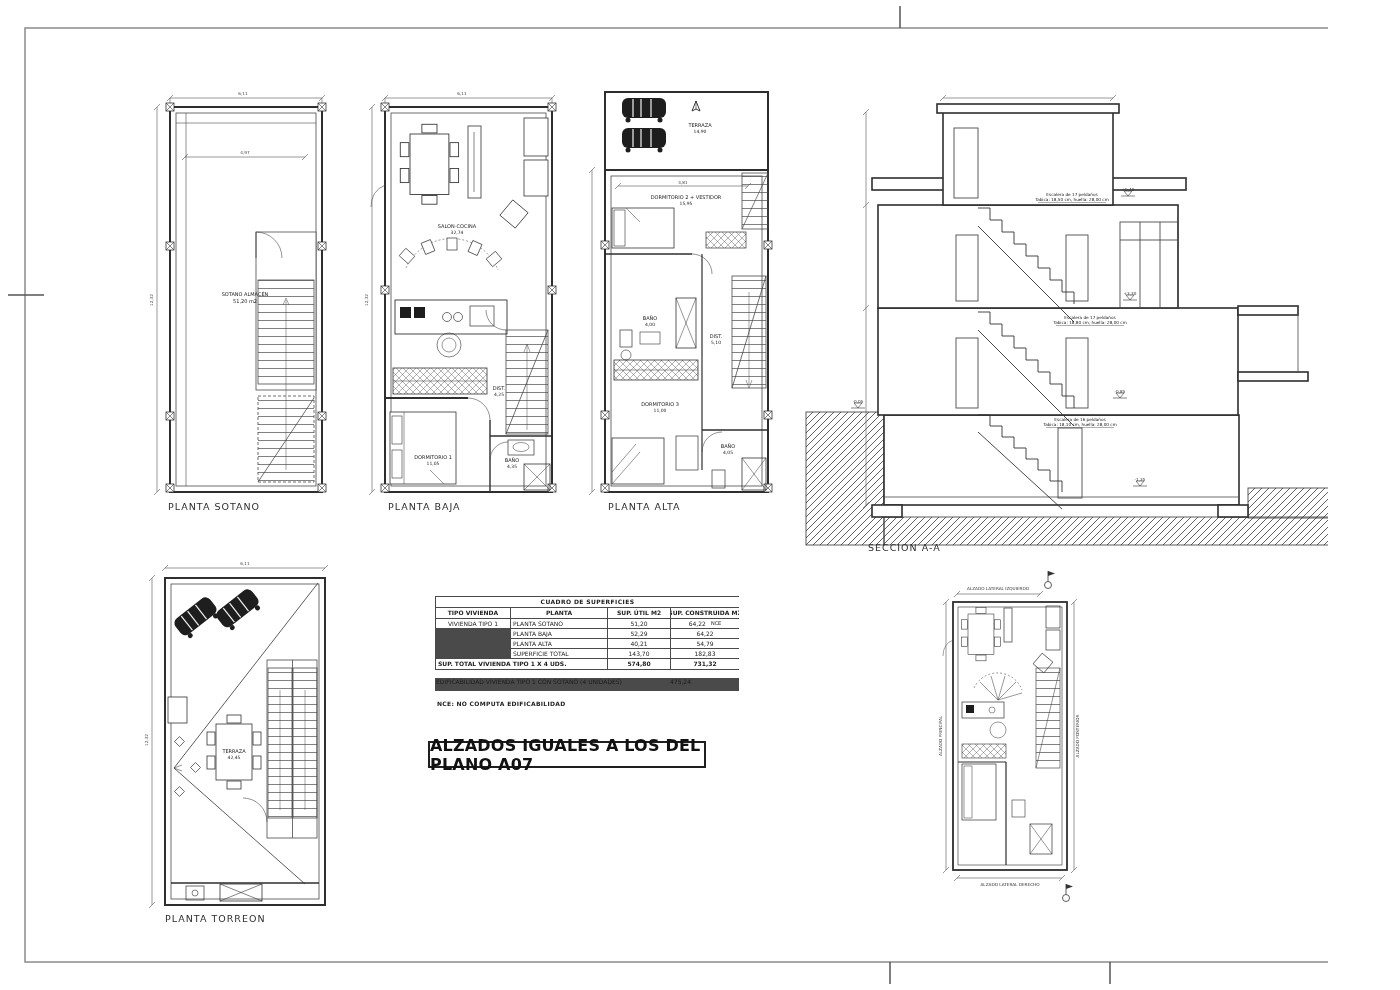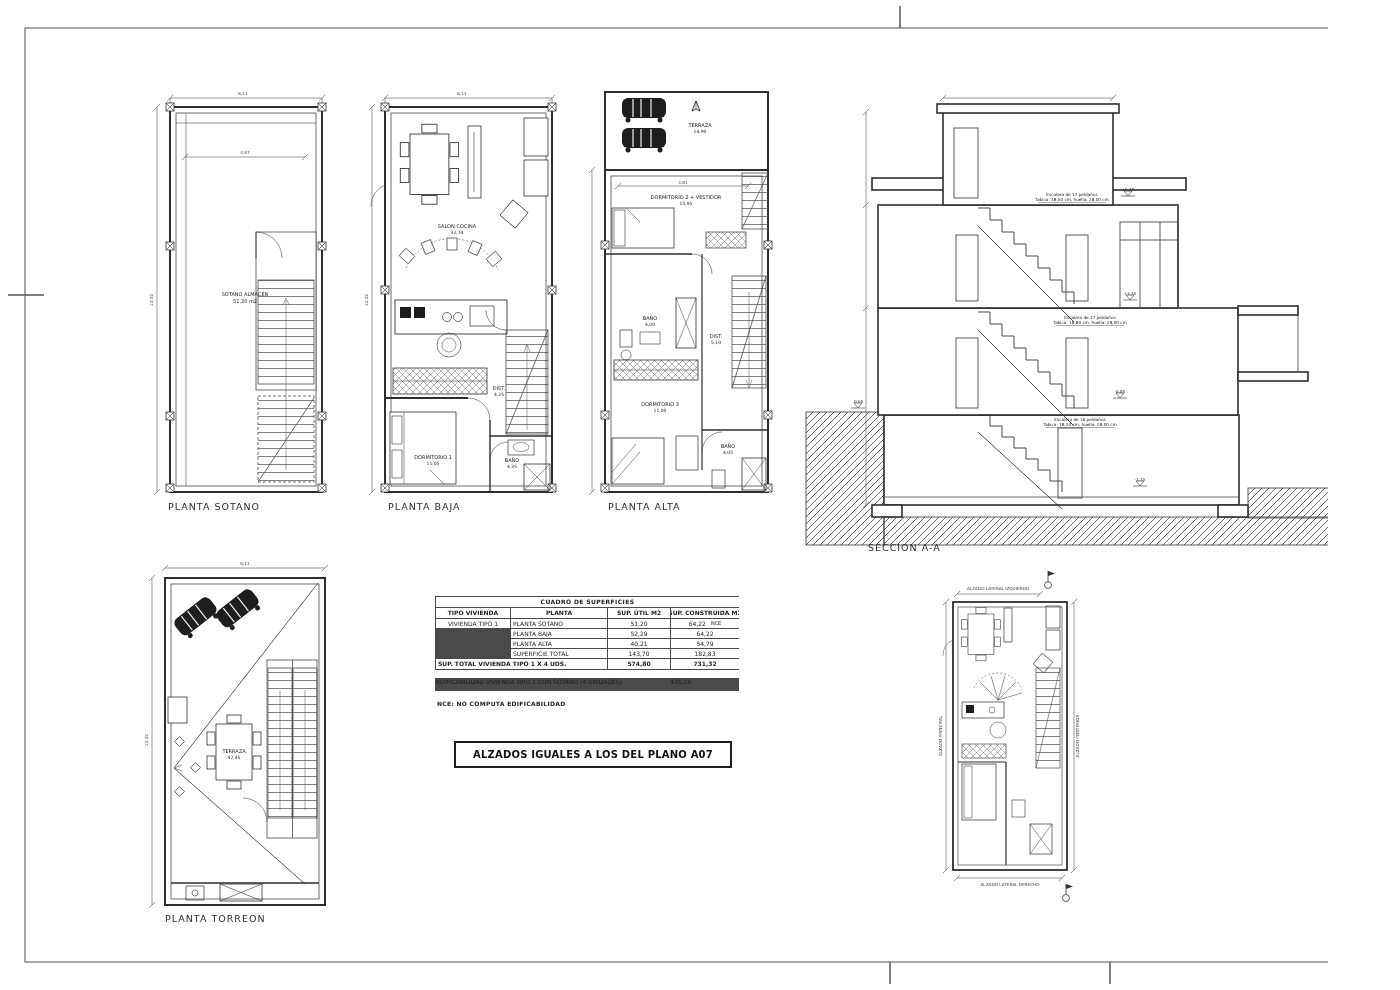--- a/index.html
+++ b/index.html
@@ -24,23 +24,23 @@
   .cell.head{height:10px;font-weight:bold;}
   .cell.body{height:9px;}
   .cell.tipo{grid-row:3/span 4;}
   .cell.tot{height:10px;font-weight:bold;}
   .nce-tag{margin-left:5px;font-size:5px;}
   .edif{display:grid;grid-template-columns:233px 70px;gap:1px;background:#4a4a4a;
         border:1px solid #4a4a4a;margin-top:8px;}
   .edif .cell{height:11px;}
   .nce-note{position:absolute;left:437px;top:700px;font-size:6px;font-weight:bold;
         color:#222;letter-spacing:.3px;}
-  .alz-box{position:absolute;left:454px;top:741px;width:274px;height:23px;
+  .alz-box{position:absolute;left:428px;top:741px;width:274px;height:23px;
         border:2px solid #1f1f1f;display:flex;align-items:center;justify-content:center;
-        font-size:10px;font-weight:bold;color:#111;letter-spacing:.2px;background:#fff;}
+        font-size:16px;font-weight:bold;color:#111;letter-spacing:.2px;background:#fff;}
 </style>
 </head>
 <body>
 
 <div class="sheet">
 
 <svg viewBox="0 0 1400 990" width="1400" height="990">
   <defs>
     <pattern id="pat-tread" width="8" height="8" patternUnits="userSpaceOnUse">
       <path d="M0,0.5 H8" stroke="#4a4a4a" stroke-width="0.7"></path>

